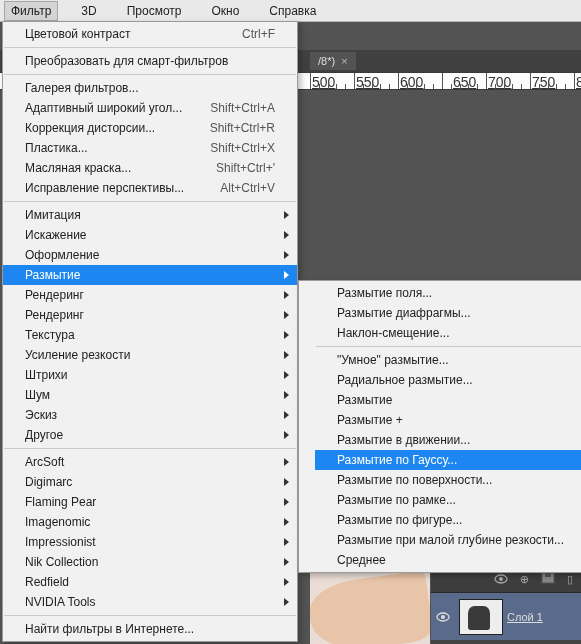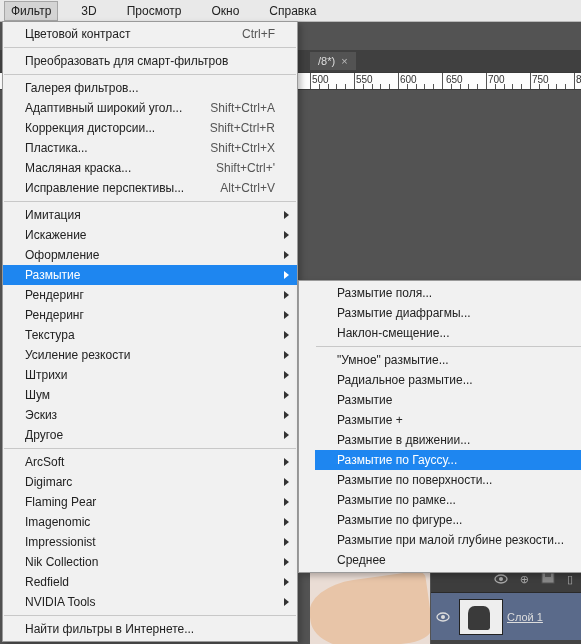--- a/index.html
+++ b/index.html
@@ -8,21 +8,21 @@
   .menubar-item { padding: 2px 7px; height: 20px; display: flex; align-items: center; cursor: default; }
   .menubar-item.active { background: #d4d4d4; border: 1px solid #a6a6a6; padding: 1px 6px; }
   .underline-first::first-letter { text-decoration: underline; }
   .toolbar-strip { height: 28px; background: #535353; }
   .tab-strip { height: 22px; background: #404040; display: flex; align-items: center; }
   .tab { background: #535353; color: #ddd; font-size: 11px; padding: 3px 8px; display: flex; align-items: center; gap: 6px; margin-left: 310px; }
   .tab-close { font-family: sans-serif; color: #bbb; }
   .ruler { height: 18px; background: #fdfdfd; border-top: 1px solid #3a3a3a; border-bottom: 1px solid #3a3a3a; position: relative; overflow: hidden; }
   .ruler-inner { position: absolute; left: 310px; right: 0; height: 100%; }
   .ruler-tick { position: absolute; top: 0; width: 1px; background: #555; }
-  .ruler-label { position: absolute; top: 1px; font-size: 10px; color: #333; }
+  .ruler-label { position: absolute; top: 1px; font-size: 14px; color: #333; text-decoration: underline; }
   .image-strip { position: absolute; left: 310px; top: 288px; width: 270px; height: 24px; background: linear-gradient(90deg,#8a8d84,#b9bcb3 20%,#727568 40%,#c1c3ba 60%,#6f7266 80%,#aeb0a7); opacity: .9; }
   .image-bottom { position: absolute; left: 310px; top: 568px; width: 120px; height: 76px; background: #eaddd5; border-top-left-radius: 4px; overflow: hidden; }
   .arm { position:absolute; left:0; top:10px; width:120px; height:70px; background:#e8c5a8; border-radius:40% 10% 20% 50%; transform:rotate(-8deg); }
   .layers-panel { position: absolute; right: 0; top: 566px; width: 150px; height: 78px; background: #444; color: #ddd; font-size: 11px; }
   .layers-toolbar { height: 26px; background: #3d3d3d; display:flex; align-items:center; justify-content:flex-end; gap:12px; padding:0 8px; }
   .layers-toolbar span { color:#aaa; }
   .eye-icon svg { display:block; }
   .layer-row { display:flex; align-items:center; height:48px; background:#5a6a8a; border-top:1px solid #2a2a2a; }
   .layer-eye { width:24px; display:flex; justify-content:center; }
   .layer-thumb { width:44px; height:36px; background:#eee; border:1px solid #222; margin:0 4px; position:relative; }
@@ -71,21 +71,21 @@
       <div class="ruler-tick" style="left: 52.8px; height: 5px; top: 11px;"></div>
       <div class="ruler-tick" style="left: 61.6px; height: 5px; top: 11px;"></div>
       <div class="ruler-tick" style="left: 70.4px; height: 5px; top: 11px;"></div>
       <div class="ruler-tick" style="left: 79.2px; height: 5px; top: 11px;"></div>
       <div class="ruler-label" style="left: 90px;">600</div>
       <div class="ruler-tick" style="left: 88px; height: 16px;"></div>
       <div class="ruler-tick" style="left: 96.8px; height: 5px; top: 11px;"></div>
       <div class="ruler-tick" style="left: 105.6px; height: 5px; top: 11px;"></div>
       <div class="ruler-tick" style="left: 114.4px; height: 5px; top: 11px;"></div>
       <div class="ruler-tick" style="left: 123.2px; height: 5px; top: 11px;"></div>
-      <div class="ruler-label" style="left: 136px;">650</div>
+      <div class="ruler-label" style="left: 143px;">650</div>
       <div class="ruler-tick" style="left: 132px; height: 16px;"></div>
       <div class="ruler-tick" style="left: 140.8px; height: 5px; top: 11px;"></div>
       <div class="ruler-tick" style="left: 149.6px; height: 5px; top: 11px;"></div>
       <div class="ruler-tick" style="left: 158.4px; height: 5px; top: 11px;"></div>
       <div class="ruler-tick" style="left: 167.2px; height: 5px; top: 11px;"></div>
       <div class="ruler-label" style="left: 178px;">700</div>
       <div class="ruler-tick" style="left: 176px; height: 16px;"></div>
       <div class="ruler-tick" style="left: 184.8px; height: 5px; top: 11px;"></div>
       <div class="ruler-tick" style="left: 193.6px; height: 5px; top: 11px;"></div>
       <div class="ruler-tick" style="left: 202.4px; height: 5px; top: 11px;"></div>

